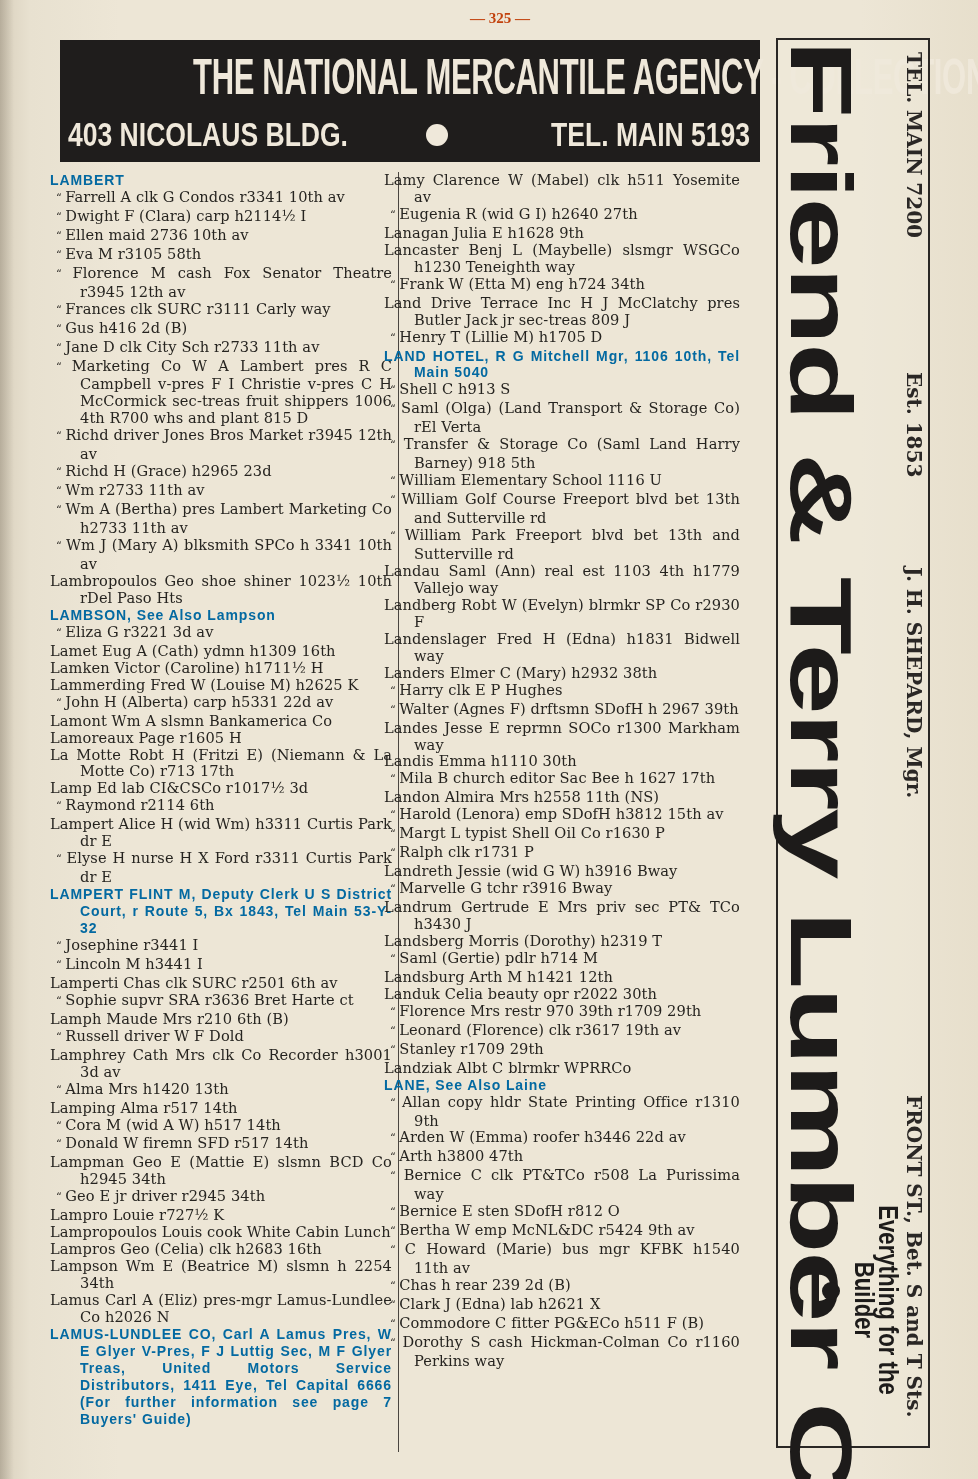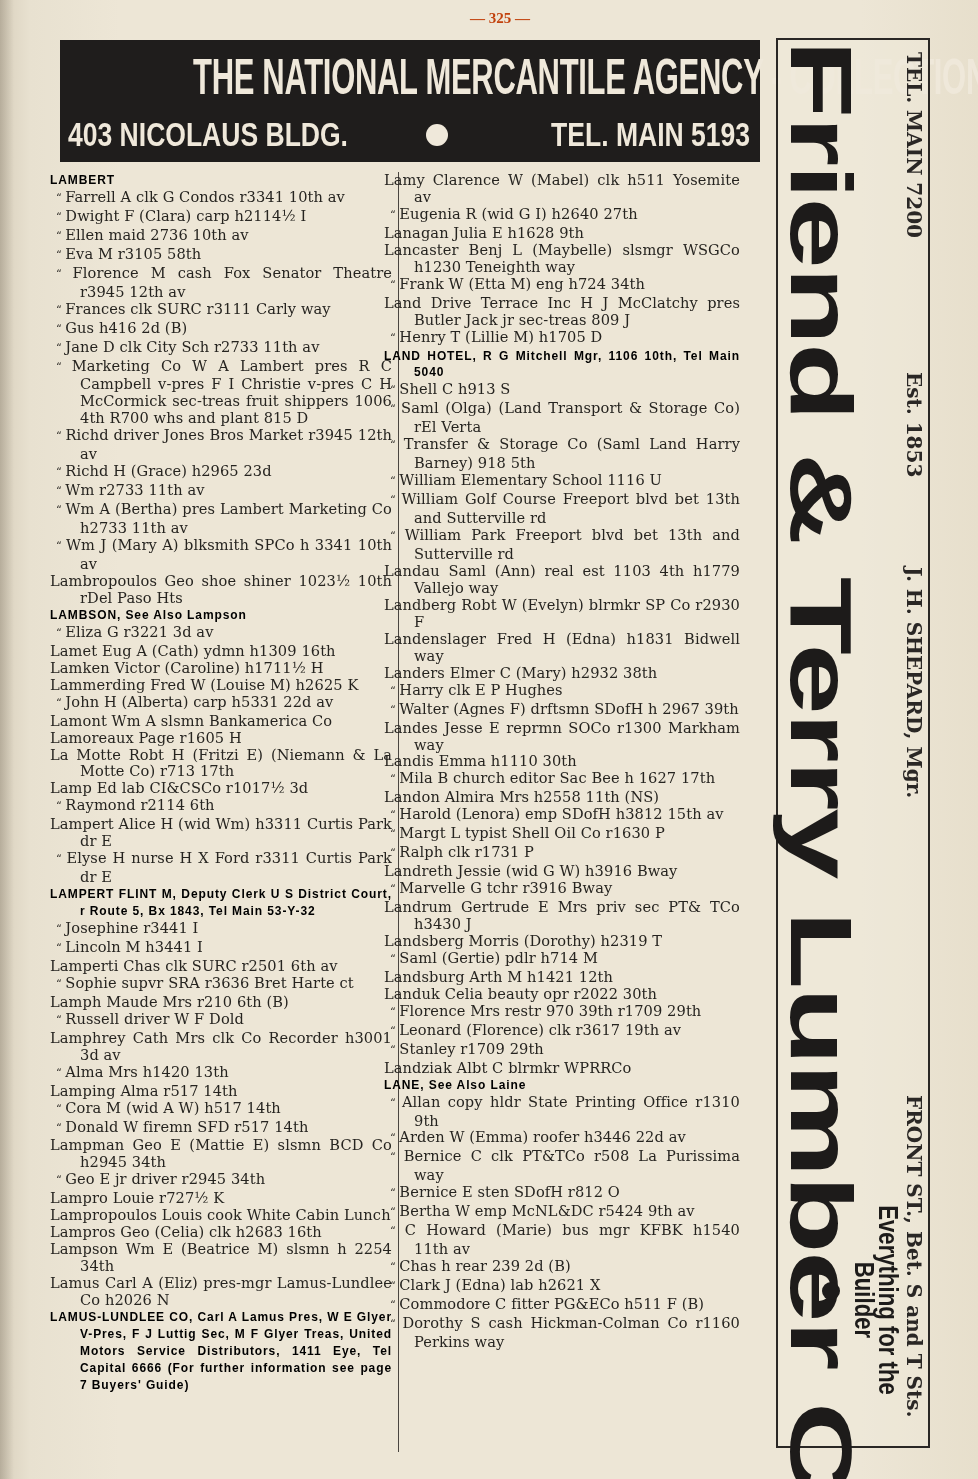--- a/index.html
+++ b/index.html
@@ -42,21 +42,21 @@
     position: absolute; left: 398px; top: 172px; width: 1px; height: 1280px; background: #4a4540;
   }
   .entry {
     text-align: justify; text-align-last: left; padding-left: 30px; text-indent: -30px;
     letter-spacing: 0.1px; margin: 0;
   }
   .entry.sub { padding-left: 30px; text-indent: -24px; }
   .entry.sub::before { content: "\201C\00a0"; font-size: 11px; }
   .entry.heading {
     font-family: "Liberation Sans", sans-serif; font-weight: bold; letter-spacing: 0.9px;
-    font-size: 12px; color: #000000;
+    font-size: 14px; color: #0369a1;
   }
   .ad {
     position: absolute; left: 776px; top: 38px; width: 154px; height: 1410px;
     border: 2px solid #2a2725; box-sizing: border-box; background: rgba(240,234,220,0.4);
   }
   .ad-rotated {
     position: absolute; left: 0; top: 0; width: 1410px; height: 154px;
     transform-origin: 0 0; transform: translate(152px, 0) rotate(90deg);
   }
   .ad-company {
@@ -194,20 +194,21 @@
     <p class="entry sub">Saml (Gertie) pdlr h714 M</p>
     <p class="entry">Landsburg Arth M h1421 12th</p>
     <p class="entry">Landuk Celia beauty opr r2022 30th</p>
     <p class="entry sub">Florence Mrs restr 970 39th r1709 29th</p>
     <p class="entry sub">Leonard (Florence) clk r3617 19th av</p>
     <p class="entry sub">Stanley r1709 29th</p>
     <p class="entry">Landziak Albt C blrmkr WPRRCo</p>
     <p class="entry heading">LANE, See Also Laine</p>
     <p class="entry sub">Allan copy hldr State Printing Office r1310 9th</p>
     <p class="entry sub">Arden W (Emma) roofer h3446 22d av</p>
+    <p class="entry sub">Arth h3800 47th</p>
     <p class="entry sub">Bernice C clk PT&amp;TCo r508 La Purissima way</p>
     <p class="entry sub">Bernice E sten SDofH r812 O</p>
     <p class="entry sub">Bertha W emp McNL&amp;DC r5424 9th av</p>
     <p class="entry sub">C Howard (Marie) bus mgr KFBK h1540 11th av</p>
     <p class="entry sub">Chas h rear 239 2d (B)</p>
     <p class="entry sub">Clark J (Edna) lab h2621 X</p>
     <p class="entry sub">Commodore C fitter PG&amp;ECo h511 F (B)</p>
     <p class="entry sub">Dorothy S cash Hickman-Colman Co r1160 Perkins way</p>
   </div>
 

